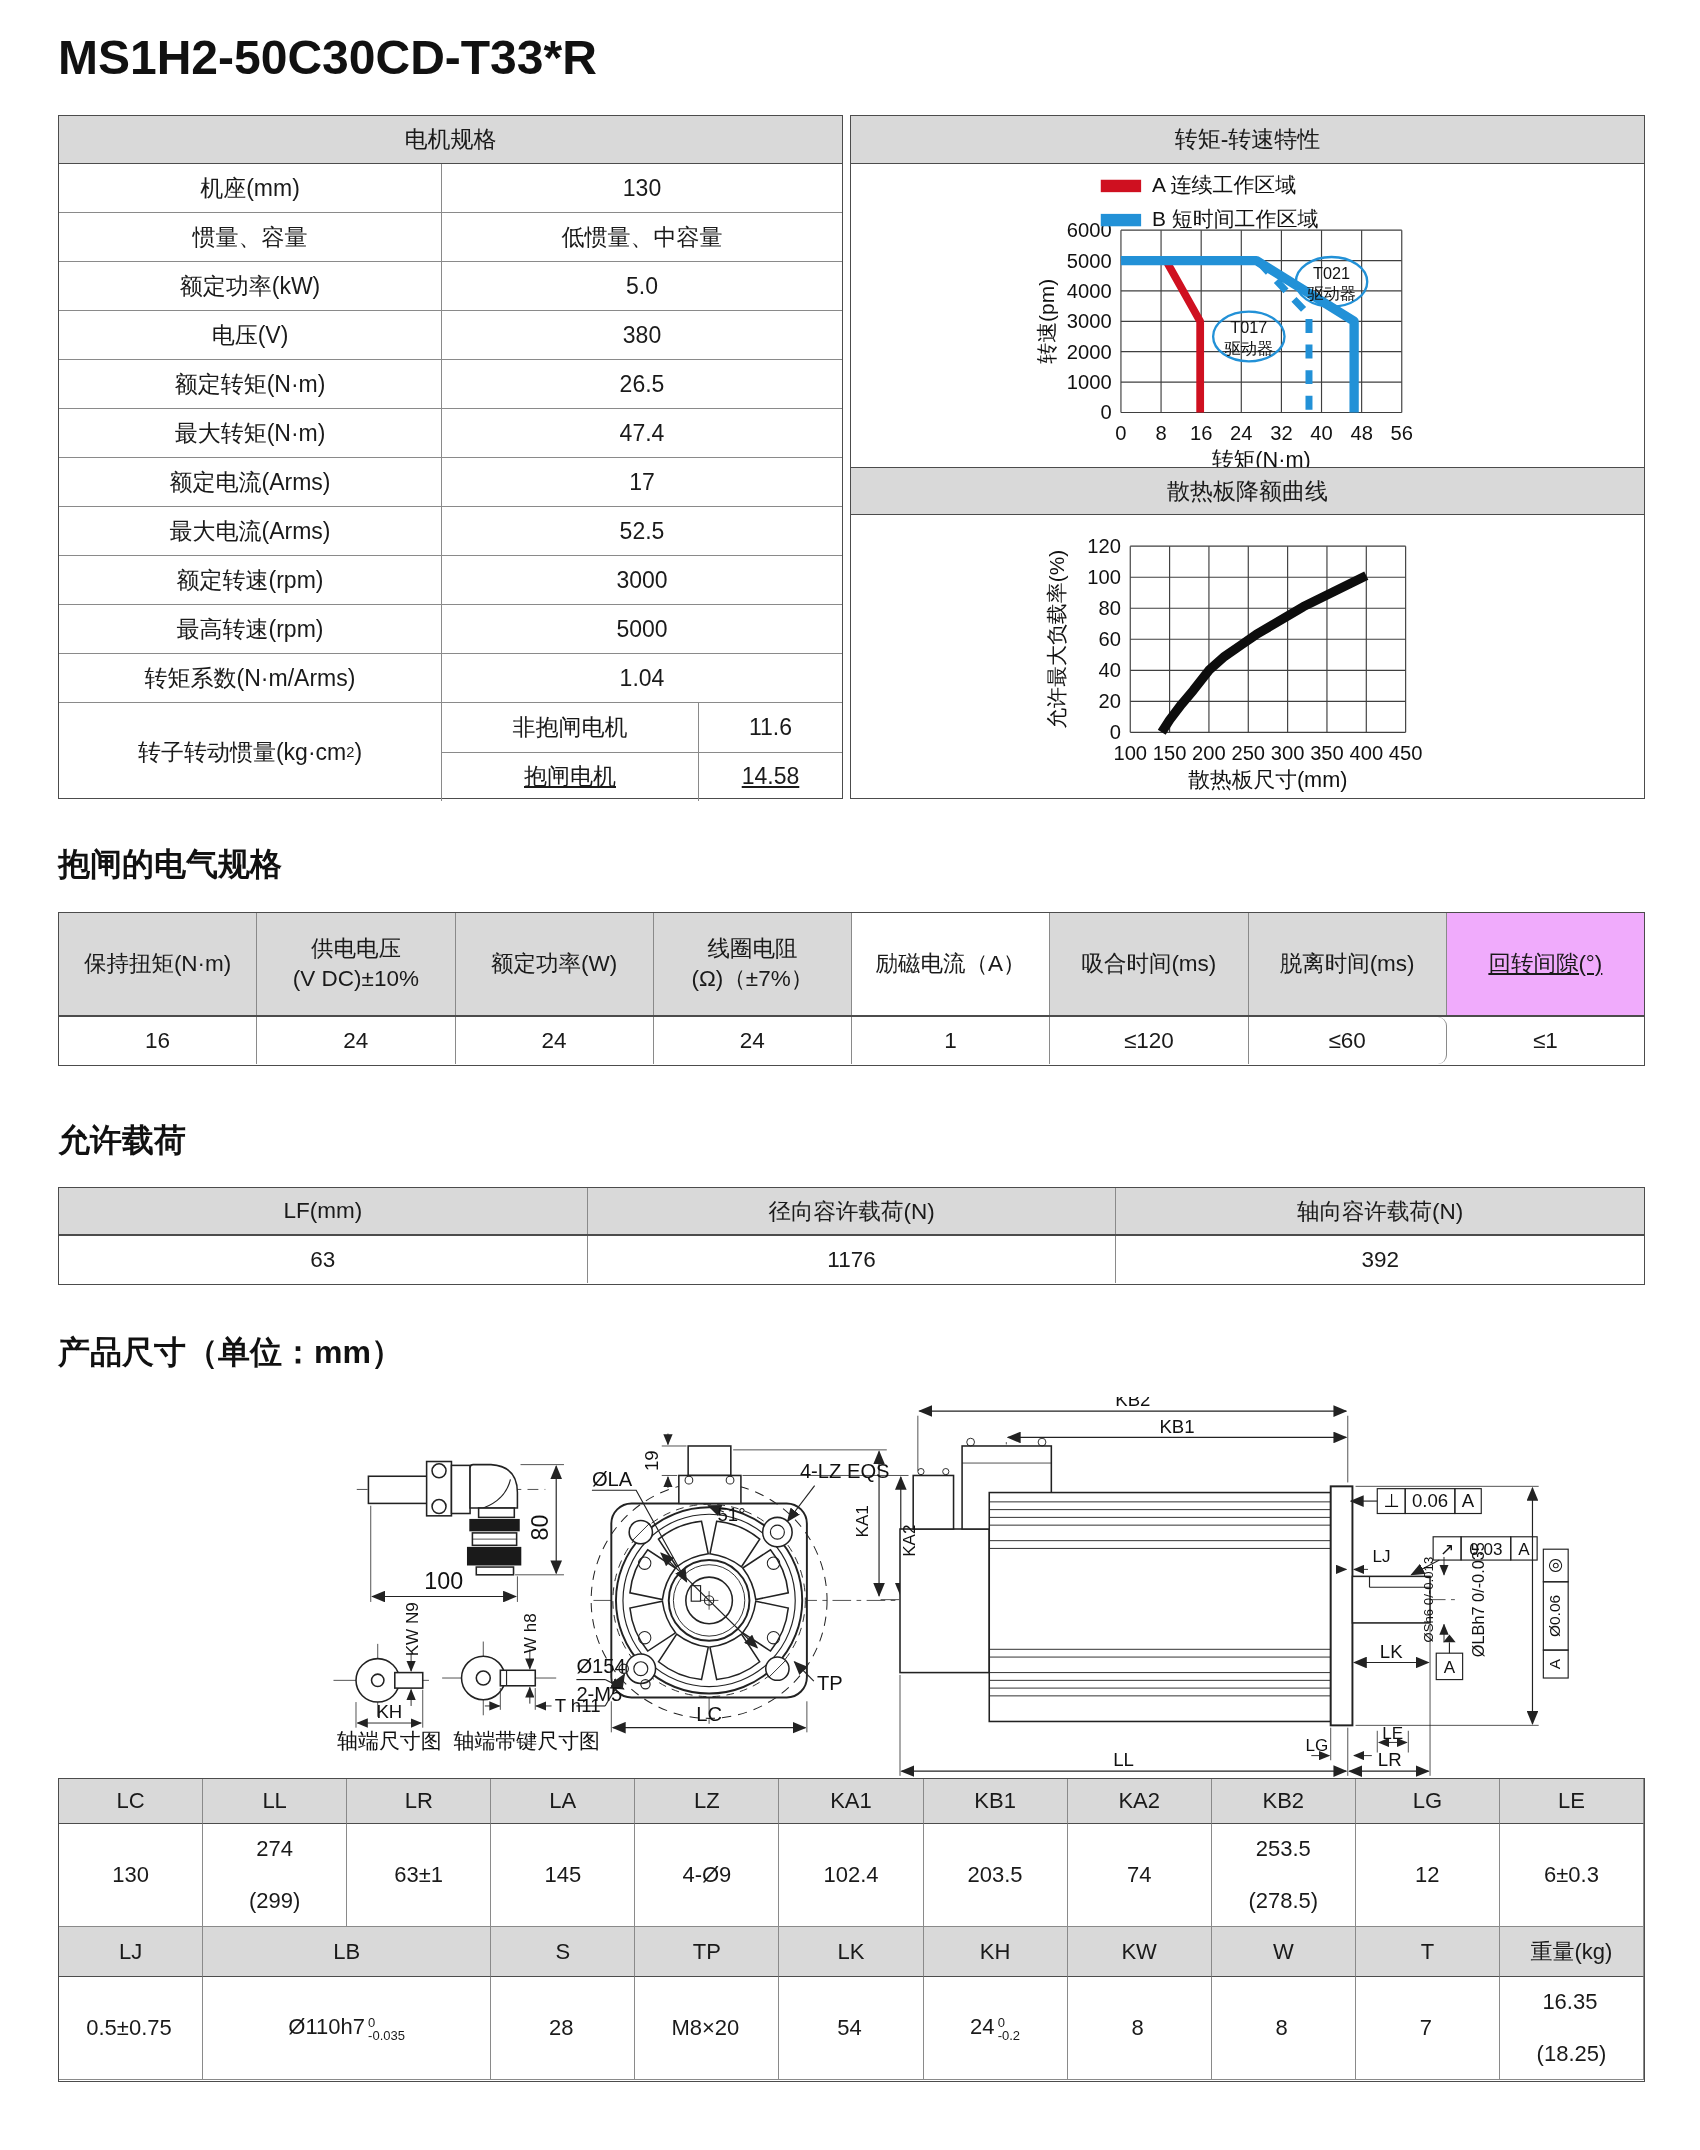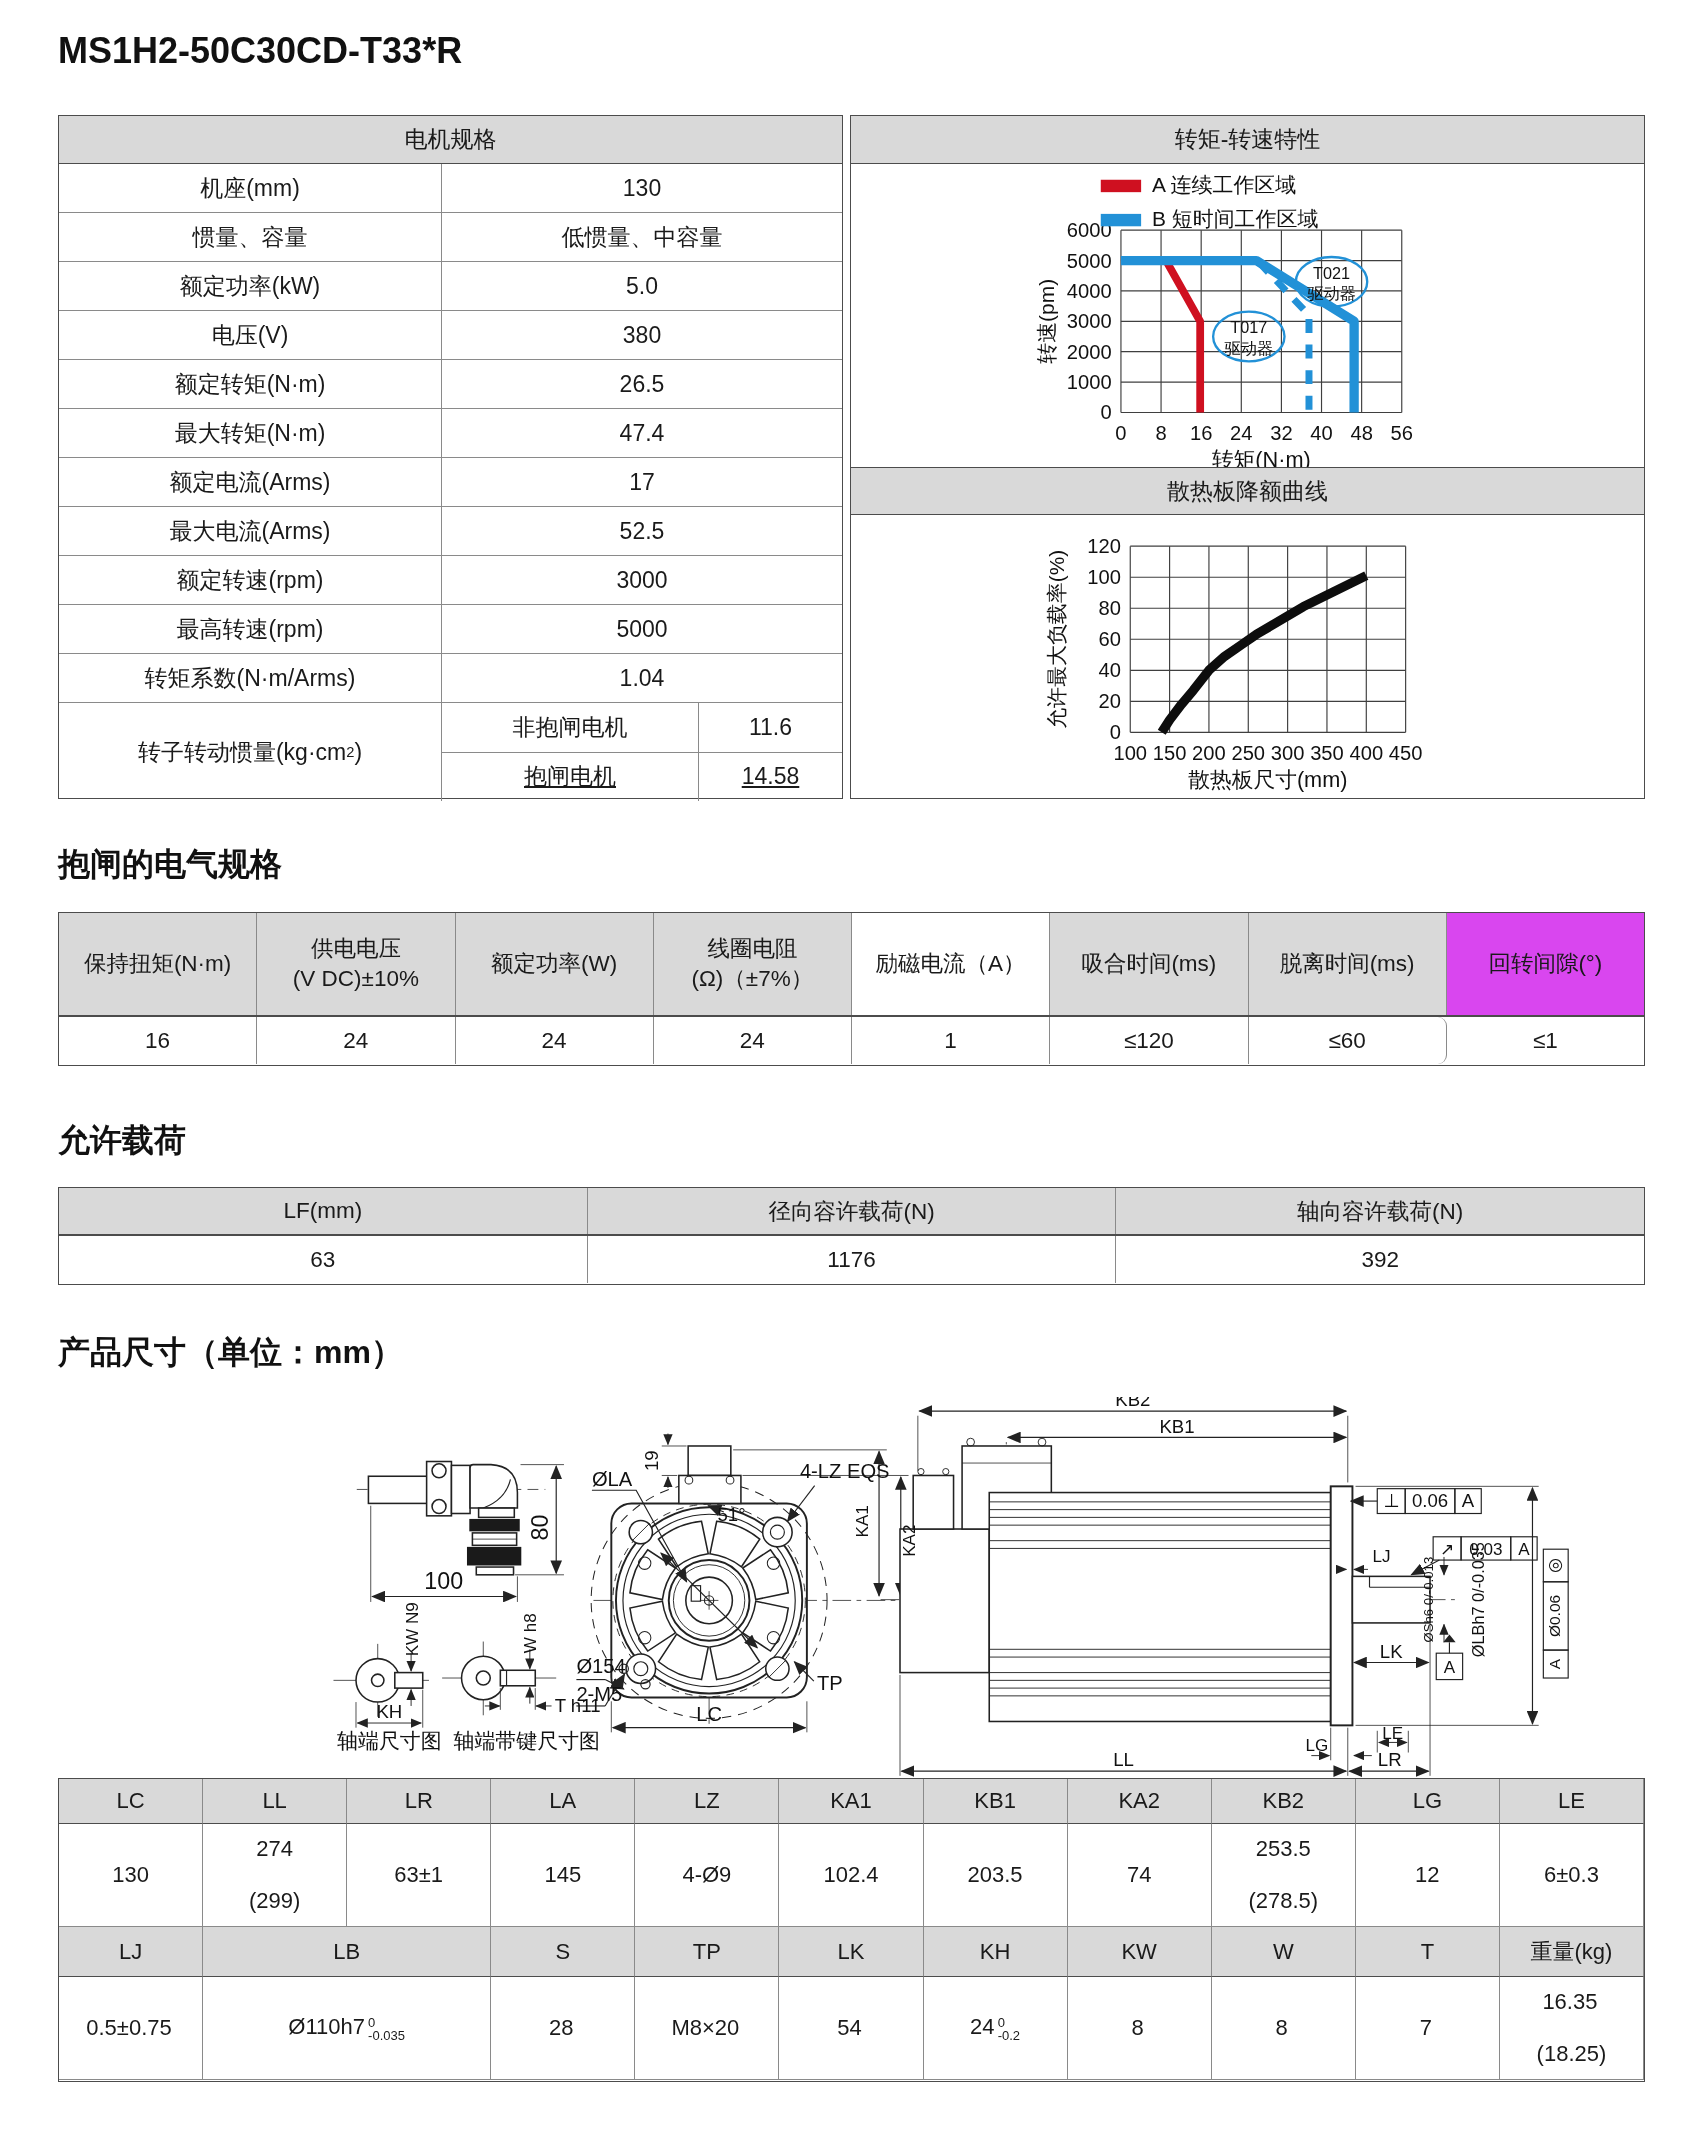--- a/index.html
+++ b/index.html
@@ -1,19 +1,19 @@
 <!DOCTYPE html>
 <html style="font-size:12.4px"><head>
 <meta charset="utf-8">
 <style>
   html,body{margin:0;padding:0;background:#fff;}
   #page{position:relative;width:1701px;height:2151px;background:#fff;
         font-family:"Liberation Sans","DejaVu Sans",sans-serif;color:#1a1a1a;overflow:hidden;}
   .abs{position:absolute;box-sizing:border-box;}
-  h1.title{position:absolute;left:58px;top:29.5px;margin:0;font-size:36px;font-weight:bold;color:#111;}
+  h1.title{position:absolute;left:58px;top:29.5px;margin:0;font-size:48px;font-weight:bold;color:#111;}
   .sechead{position:absolute;margin:0;font-size:32px;font-weight:bold;color:#111;}
   
   .panel{border:1.6px solid #4c4c4c;background:#fff;}
   .hbar{display:flex;align-items:center;justify-content:center;background:#d9d9d9;
         font-size:23px;border-bottom:1.6px solid #4c4c4c;box-sizing:border-box;}
   .srow{display:flex;border-bottom:0.8px solid #8a8a8a;box-sizing:border-box;}
   .srow:last-child{border-bottom:none;}
   .scell{display:flex;align-items:center;justify-content:center;font-size:23px;box-sizing:border-box;}
   .sl{width:383px;border-right:0.8px solid #8a8a8a;}
   .sv{flex:1;}
@@ -219,21 +219,21 @@
         </div>
       <div class="cell two" style="flex:1;background:#ffffff;">
           <div>励磁电流（A）</div>
         </div>
       <div class="cell two" style="flex:1;background:#d9d9d9;">
           <div>吸合时间(ms)</div>
         </div>
       <div class="cell two" style="flex:1;background:#d9d9d9;">
           <div>脱离时间(ms)</div>
         </div>
-      <div class="cell two" style="flex:1;background:#d946ef;">
+      <div class="cell two" style="flex:1;background:#f0abfc;text-decoration:underline;">
           <div>回转间隙(°)</div>
         </div>
     </div>
     <div class="vrow" style="height:47px;">
       <div class="cell" style="flex:1;">16</div>
       <div class="cell" style="flex:1;">24</div>
       <div class="cell" style="flex:1;">24</div>
       <div class="cell" style="flex:1;">24</div>
       <div class="cell" style="flex:1;">1</div>
       <div class="cell" style="flex:1;">≤120</div>

